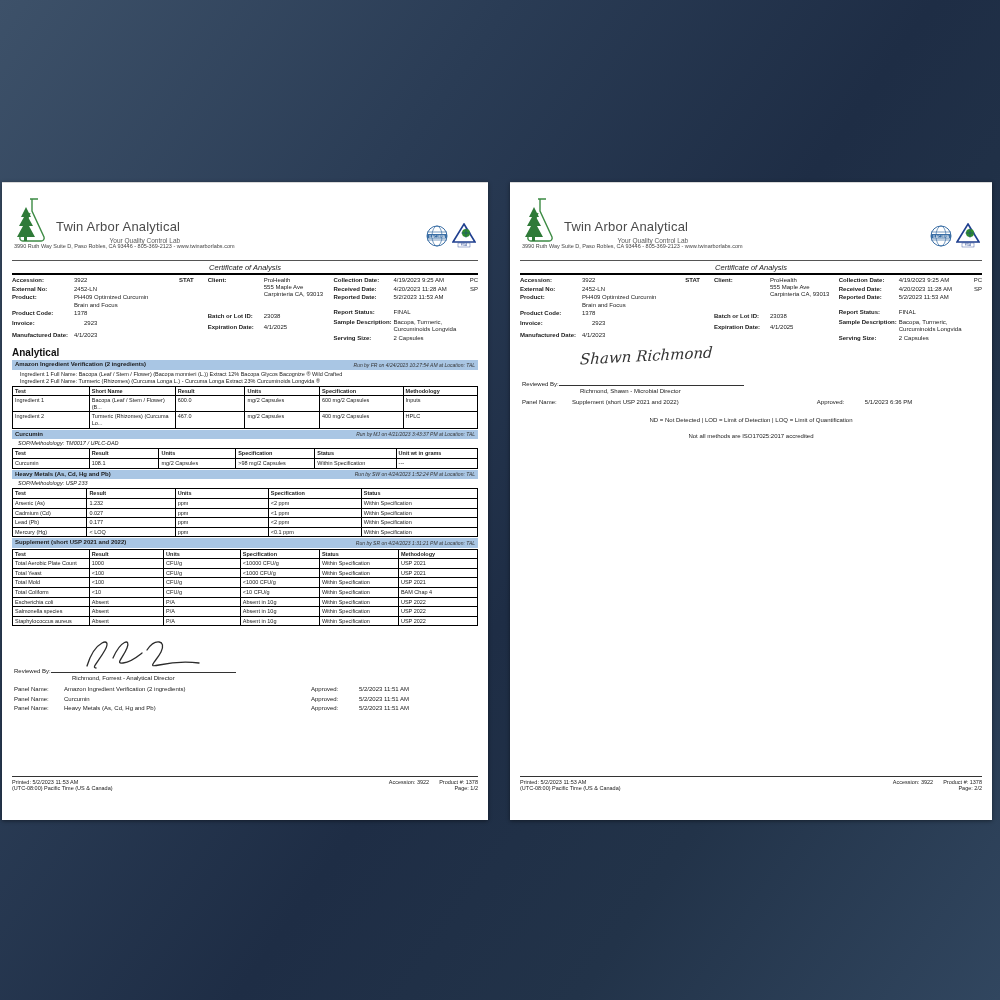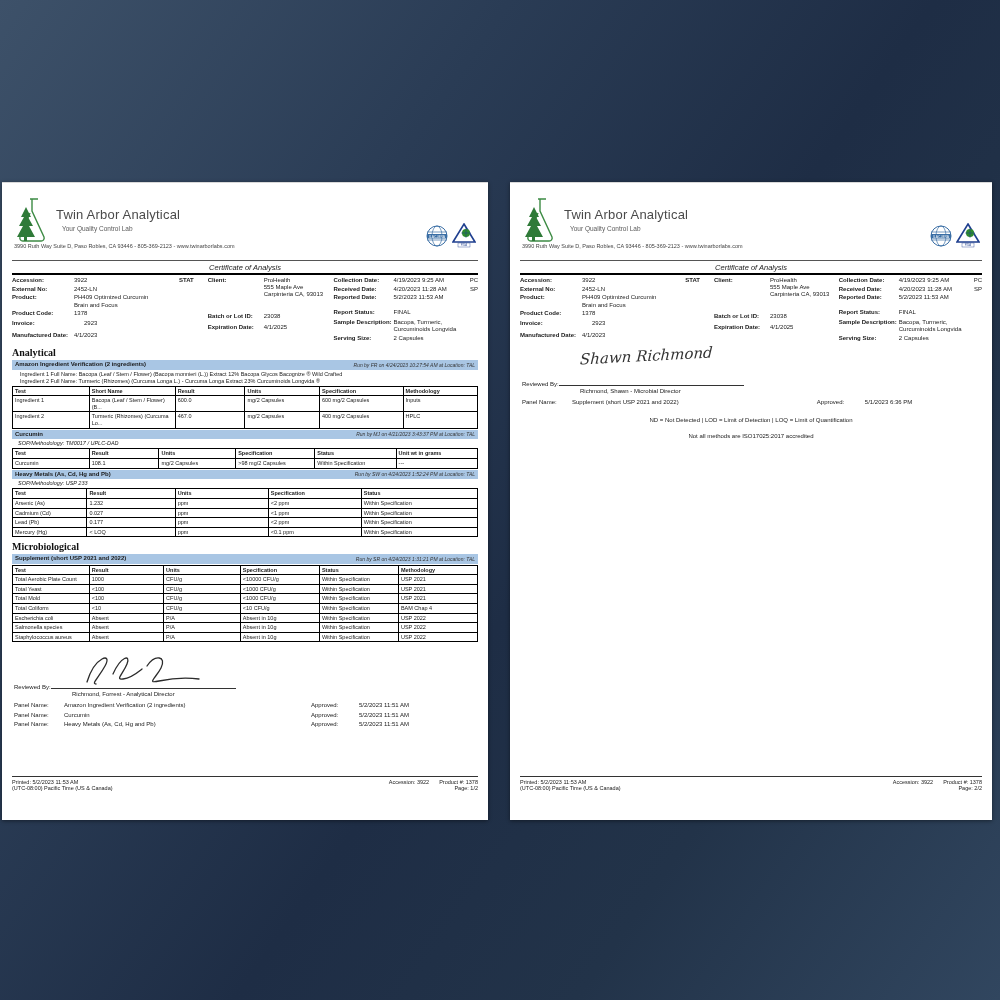--- a/index.html
+++ b/index.html
@@ -14,21 +14,21 @@
     border-top:1px solid #d9d9d9;box-shadow:0 1px 4px rgba(0,0,0,.45);
     padding:14px 10px 0 10px;box-sizing:border-box;
     color:#1a1a1a;font-size:6px;line-height:1.2;
   }
   #page-1{left:2px;width:486px;}
   #page-2{left:510px;width:482px;}
 
   
   .hdr{position:relative;height:62px;}
   .hdr-logo{position:absolute;left:2px;top:0;}
-  .hdr-titles{position:absolute;left:44px;top:10px;}
+  .hdr-titles{position:absolute;left:44px;top:22px;text-align:right;}
   .company{font-size:13px;color:#4a4a4a;letter-spacing:.2px;}
   .tagline{font-size:6.5px;color:#5a5a5a;margin:2px 0 0 6px;}
   .address{position:absolute;left:2px;top:46px;font-size:5.5px;color:#444;}
   .accred{position:absolute;right:2px;top:26px;display:flex;gap:4px;align-items:center;}
   .rule-thin{border-top:1px solid #555;margin:1px 0 0 0;}
   .cert-title{text-align:center;font-size:7.5px;color:#222;padding:1.5px 0;font-style:italic;}
   .rule-thick{border-top:2px solid #000;}
 
   
   .info{display:flex;padding-top:2px;margin-bottom:2px;}
@@ -39,21 +39,21 @@
   .ilbl{font-weight:bold;flex:0 0 auto;}
   .icol1 .ilbl{width:62px;}
   .icol2 .ilbl{width:56px;}
   .icol3 .ilbl{width:60px;}
   .ival{flex:1 1 auto;}
   .istat{font-weight:bold;margin-right:14px;}
   .iflag{margin-left:4px;}
   .indent{padding-left:10px;}
 
   
-  .section-heading{font-size:10px;font-weight:bold;color:#111;margin:4px 0 1px 0;font-family:Liberation Serif, serif;}
+  .section-heading{font-size:10px;font-weight:bold;color:#111;margin:4px 0 1px 0;}
   .bar{background:#a9c6e4;display:flex;justify-content:space-between;align-items:center;
        padding:1px 3px;margin-top:1px;}
   .bar-title{font-weight:bold;font-size:6px;}
   .bar-run{font-style:italic;font-size:5px;color:#333;}
   .ing-line{padding:1px 0 0 8px;font-size:5.5px;}
   .sop-line{font-style:italic;padding:1px 0 1px 6px;font-size:5.5px;color:#222;}
   .ctable{width:100%;border-collapse:collapse;table-layout:fixed;margin-top:1px;}
   .ctable th,.ctable td{border:1px solid #000;padding:1px 2px;font-size:5.5px;
        text-align:left;vertical-align:top;overflow:hidden;word-wrap:break-word;}
   .ctable th{font-weight:bold;}
@@ -331,21 +331,20 @@
             <td>Mercury (Hg)</td>
             <td>&lt; LOQ</td>
             <td>ppm</td>
             <td>&lt;0.1 ppm</td>
             <td>Within Specification</td>
           </tr>
         </tbody>
       </table>
     </div>
 
-  <div class="section-heading">Microbiological</div>
 
   <div class="bar">
     <span class="bar-title">Supplement (short USP 2021 and 2022)</span>
     <span class="bar-run">Run by SR on 4/24/2023 1:31:21 PM at Location: TAL</span>
   </div>
   <div>
       <table class="ctable">
         <colgroup>
           <col style="width: 16.5%;">
           <col style="width: 16%;">

